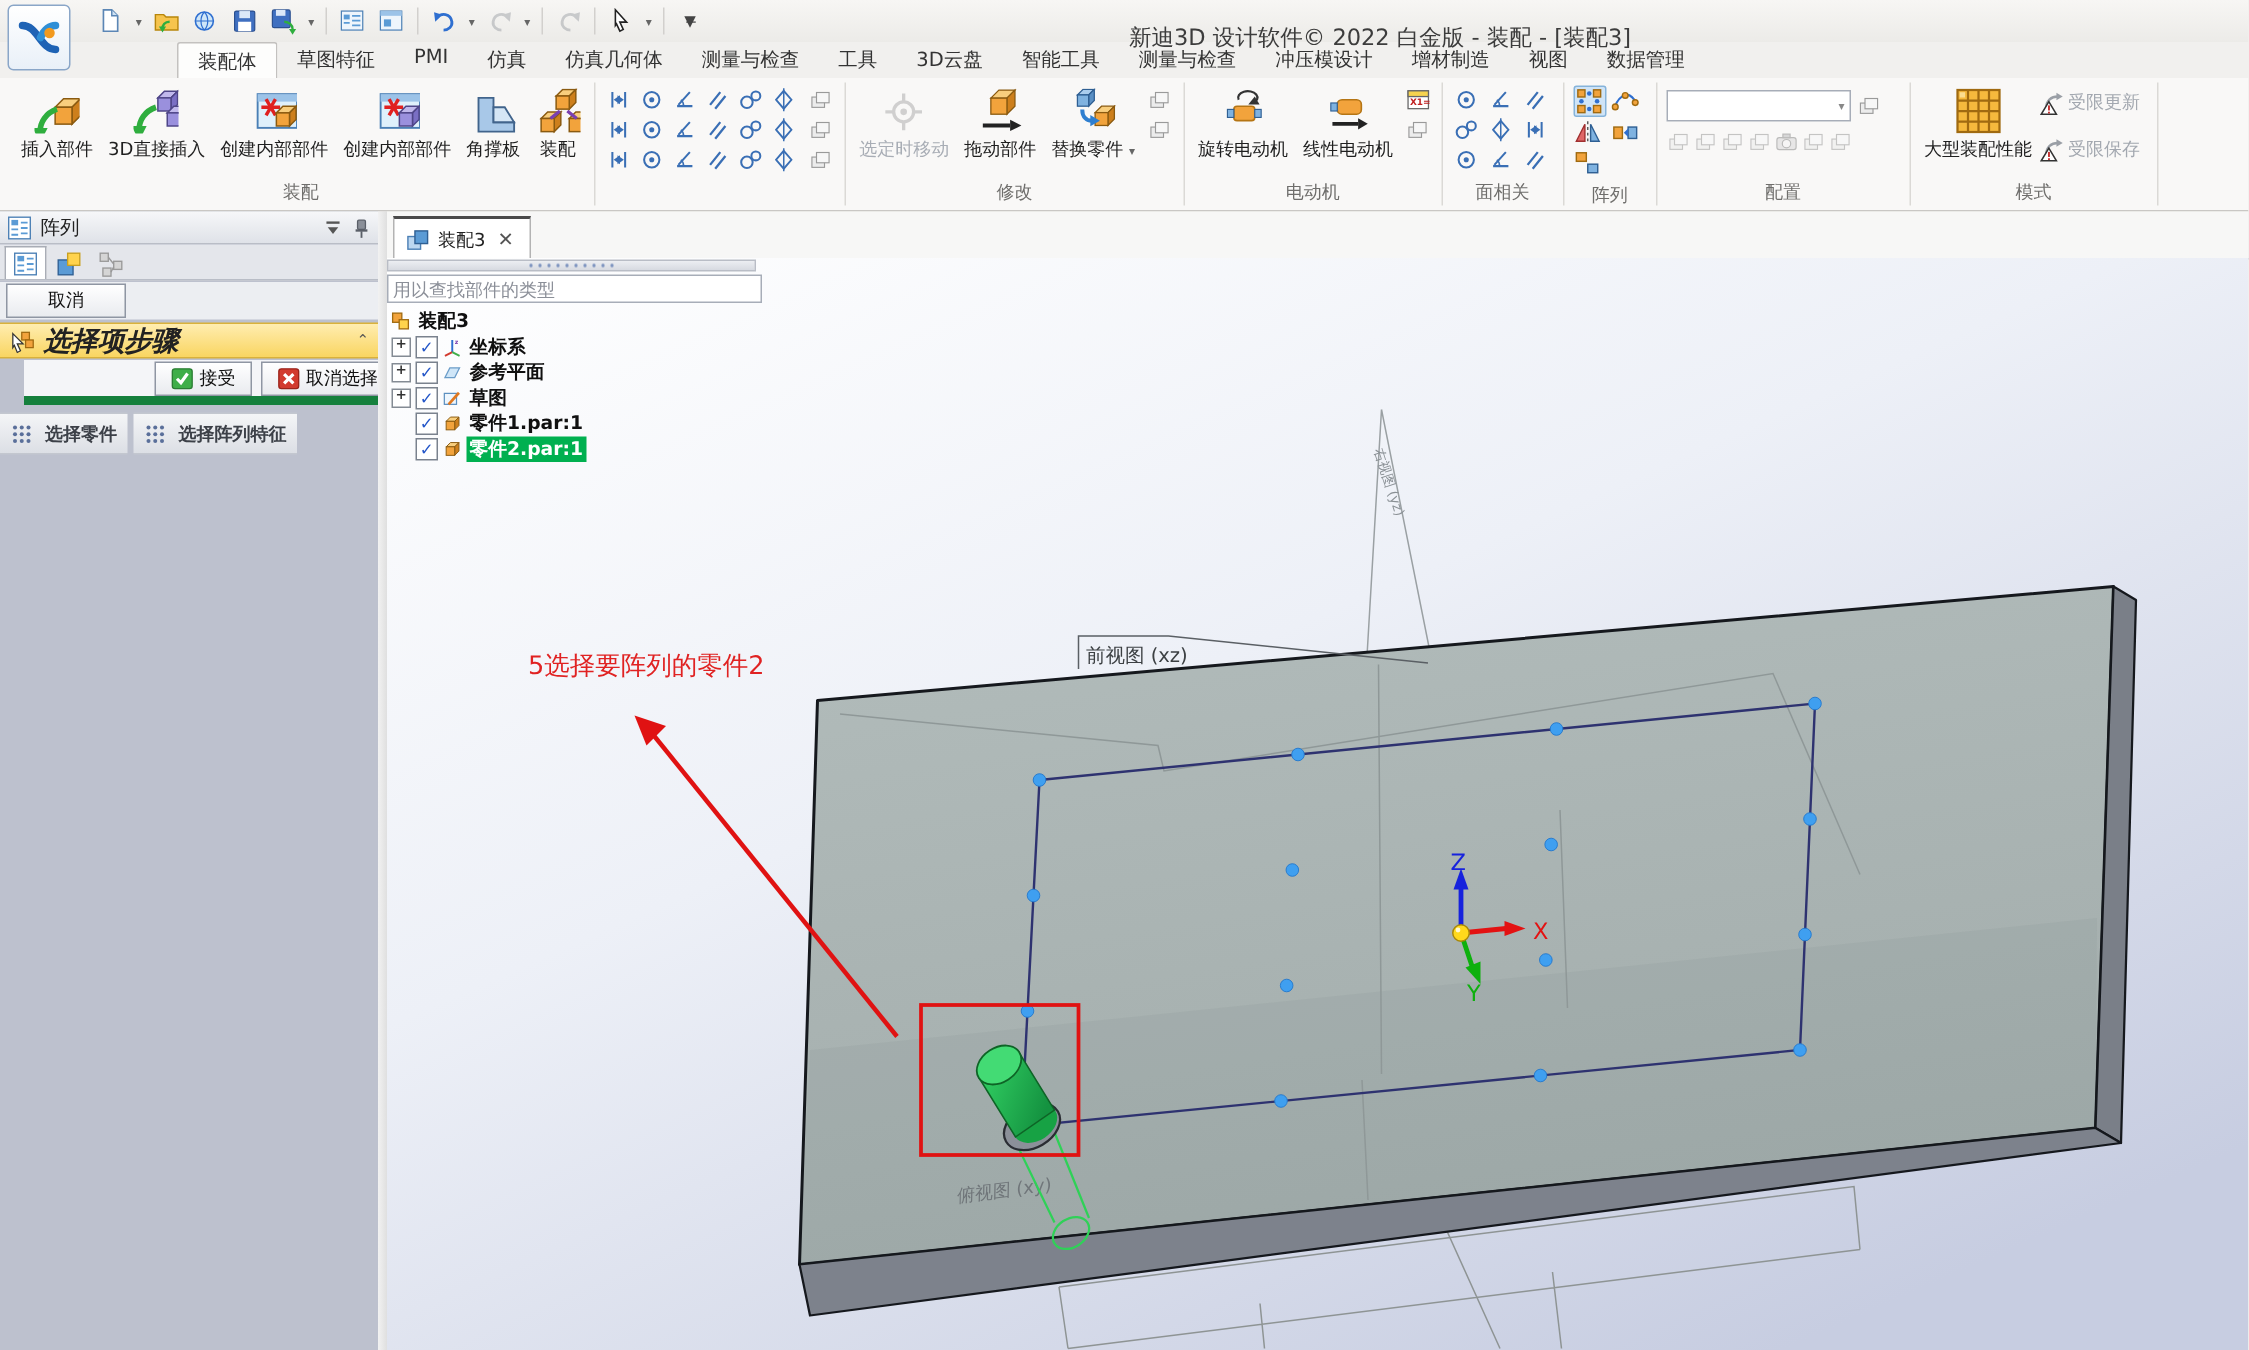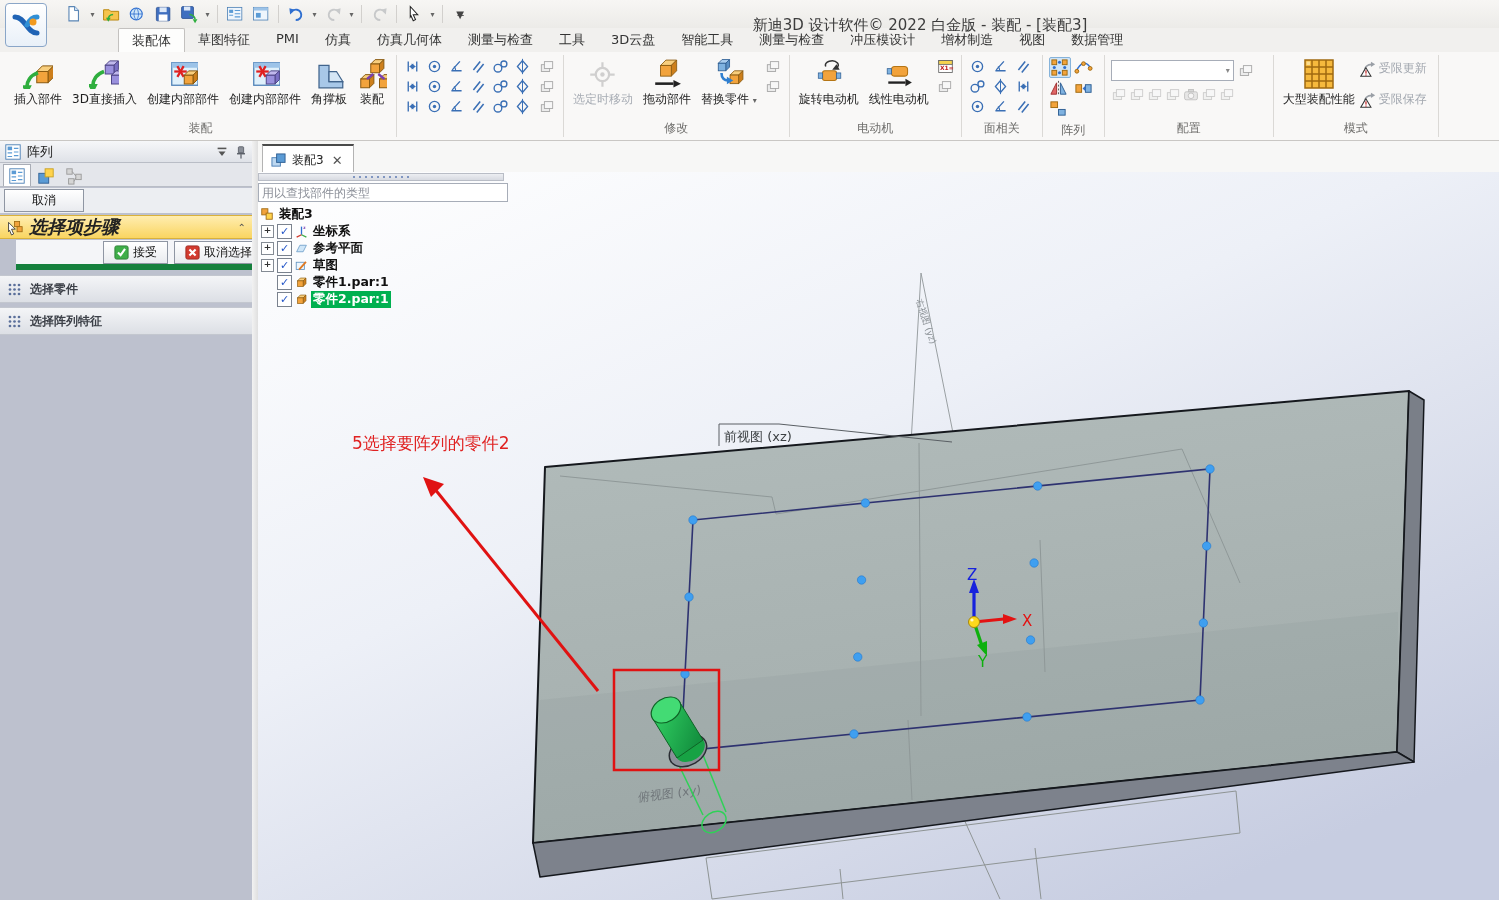--- a/index.html
+++ b/index.html
@@ -50,21 +50,21 @@
   .lp-tab.active{background:#fff;border:1px solid #a9adb6;border-bottom:none;}
   .lp-cancelrow{left:0;top:47px;width:252px;height:25px;background:#eceef2;display:flex;justify-content:flex-start;align-items:center;padding:0 4px;box-sizing:border-box;}
   .btn{background:linear-gradient(#ffffff,#e9ebef);border:1px solid #8f96a3;font-size:12px;color:#111;
        padding:2px 10px;display:flex;align-items:center;gap:4px;}
   .lp-yellow{left:0;top:74px;width:252px;height:24px;background:linear-gradient(#ffedb0,#f9d561);
              border-top:1px solid #d9b13b;border-bottom:1px solid #d9b13b;display:flex;align-items:center;gap:6px;padding:0 6px;box-sizing:border-box;}
   .lp-yellow .t{font-size:18px;font-weight:bold;color:#222;flex:1;font-style:italic;}
   .chev{font-size:10px;color:#555;}
   .lp-acceptrow{left:16px;top:99px;width:252px;height:30px;background:#f4f5f8;border-bottom:6px solid #15803d;
                 display:flex;justify-content:flex-end;align-items:center;gap:6px;padding:0 5px;box-sizing:border-box;}
-  .steps{left:0;top:134px;width:252px;display:flex;flex-direction:column;gap:4px;}
+  .steps{left:0;top:134px;width:252px;display:flex;flex-direction:row;gap:4px;}
   .steprow{height:26px;background:linear-gradient(#f4f5f7,#dcdfe5);border:1px solid #c3c7cf;border-left:none;border-right:none;
            display:flex;align-items:center;gap:8px;padding:0 7px;font-weight:bold;color:#3c4048;font-size:12px;}
   .steprow.off{color:#a3a8b3;}
   .steprow.off svg{opacity:.45;}
   
   #divider{left:252px;top:141px;width:6px;height:759px;background:linear-gradient(90deg,#f2f2f2,#dfdfdf);}
   #docbar{left:258px;top:141px;width:1241px;height:31px;background:#f7f7f6;border-bottom:1px solid #9aa0a6;}
   #doctab{left:4px;top:3px;height:28px;background:#ffffff;border:1px solid #b3b3b3;border-top:2px solid #4a4a4a;border-bottom:none;
           display:flex;align-items:center;gap:6px;padding:0 8px;font-size:12px;}
   #doctab .x{color:#555;font-size:13px;padding:0 2px;}

